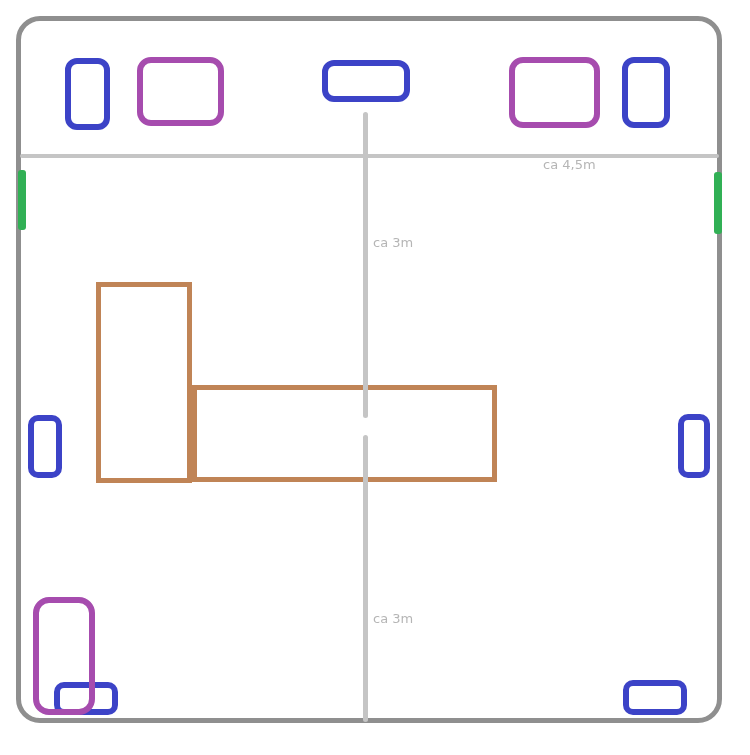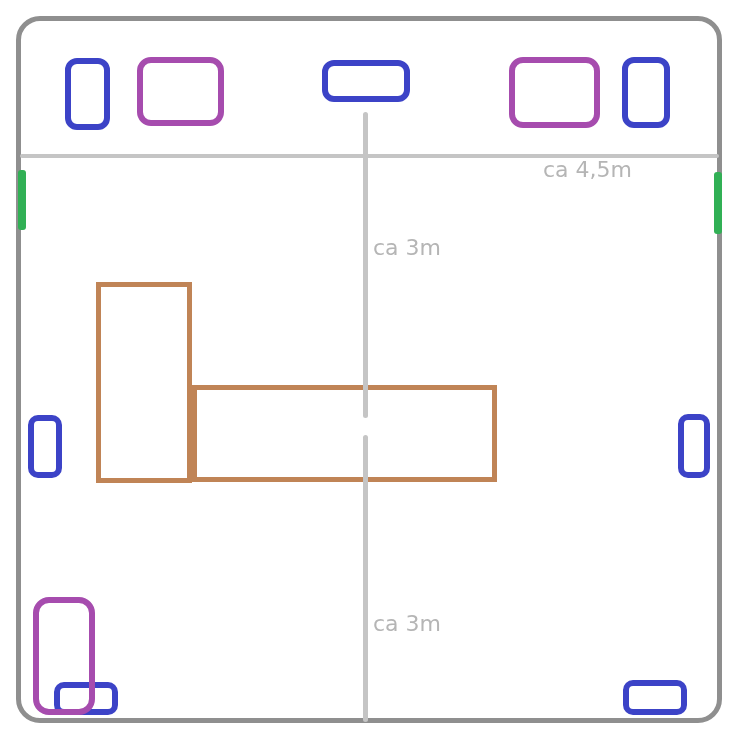--- a/index.html
+++ b/index.html
@@ -15,21 +15,21 @@
     background: #ffffff;
     overflow: hidden;
   }
   .shape {
     position: absolute;
     box-sizing: border-box;
     background: transparent;
   }
   .measure-label {
     position: absolute;
-    font-size: 22px;
+    font-size: 13px;
     line-height: 1.1;
     color: var(--label_text, #b5b5b5);
     white-space: nowrap;
     user-select: none;
   }
 </style>
 </head>
 <body>
 
 <div id="canvas" style="width: 750px; height: 755px;">

